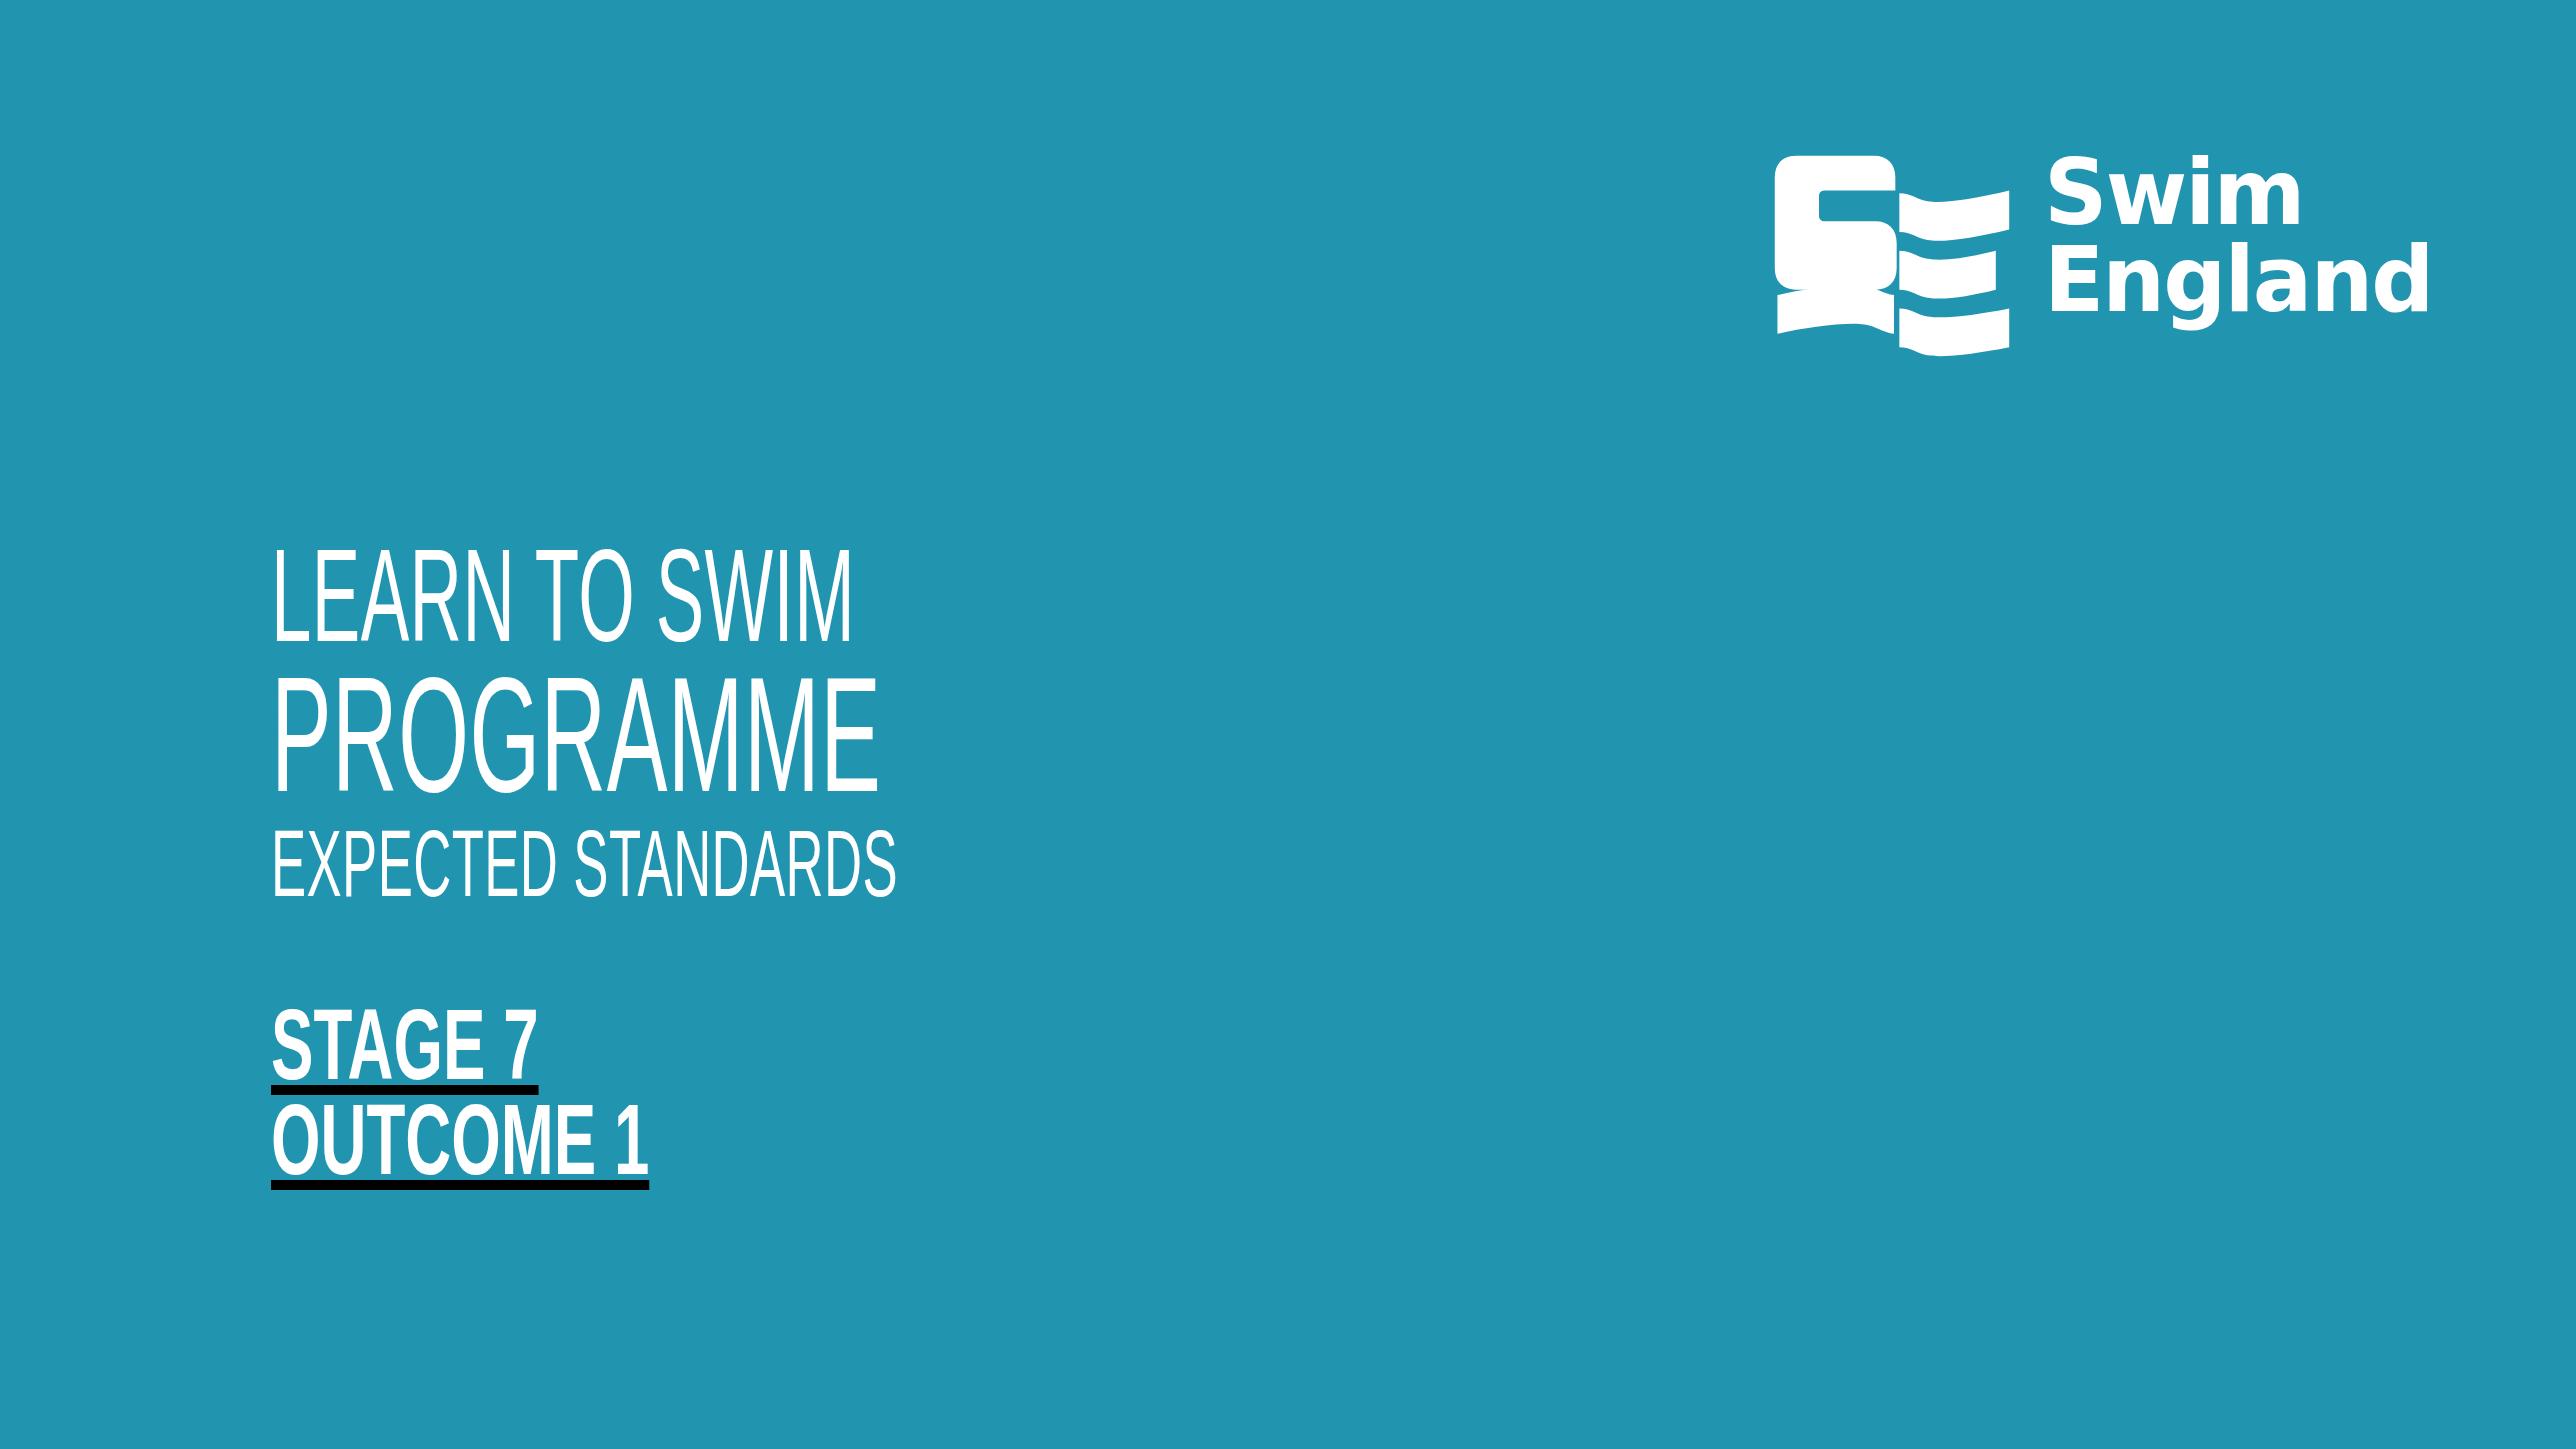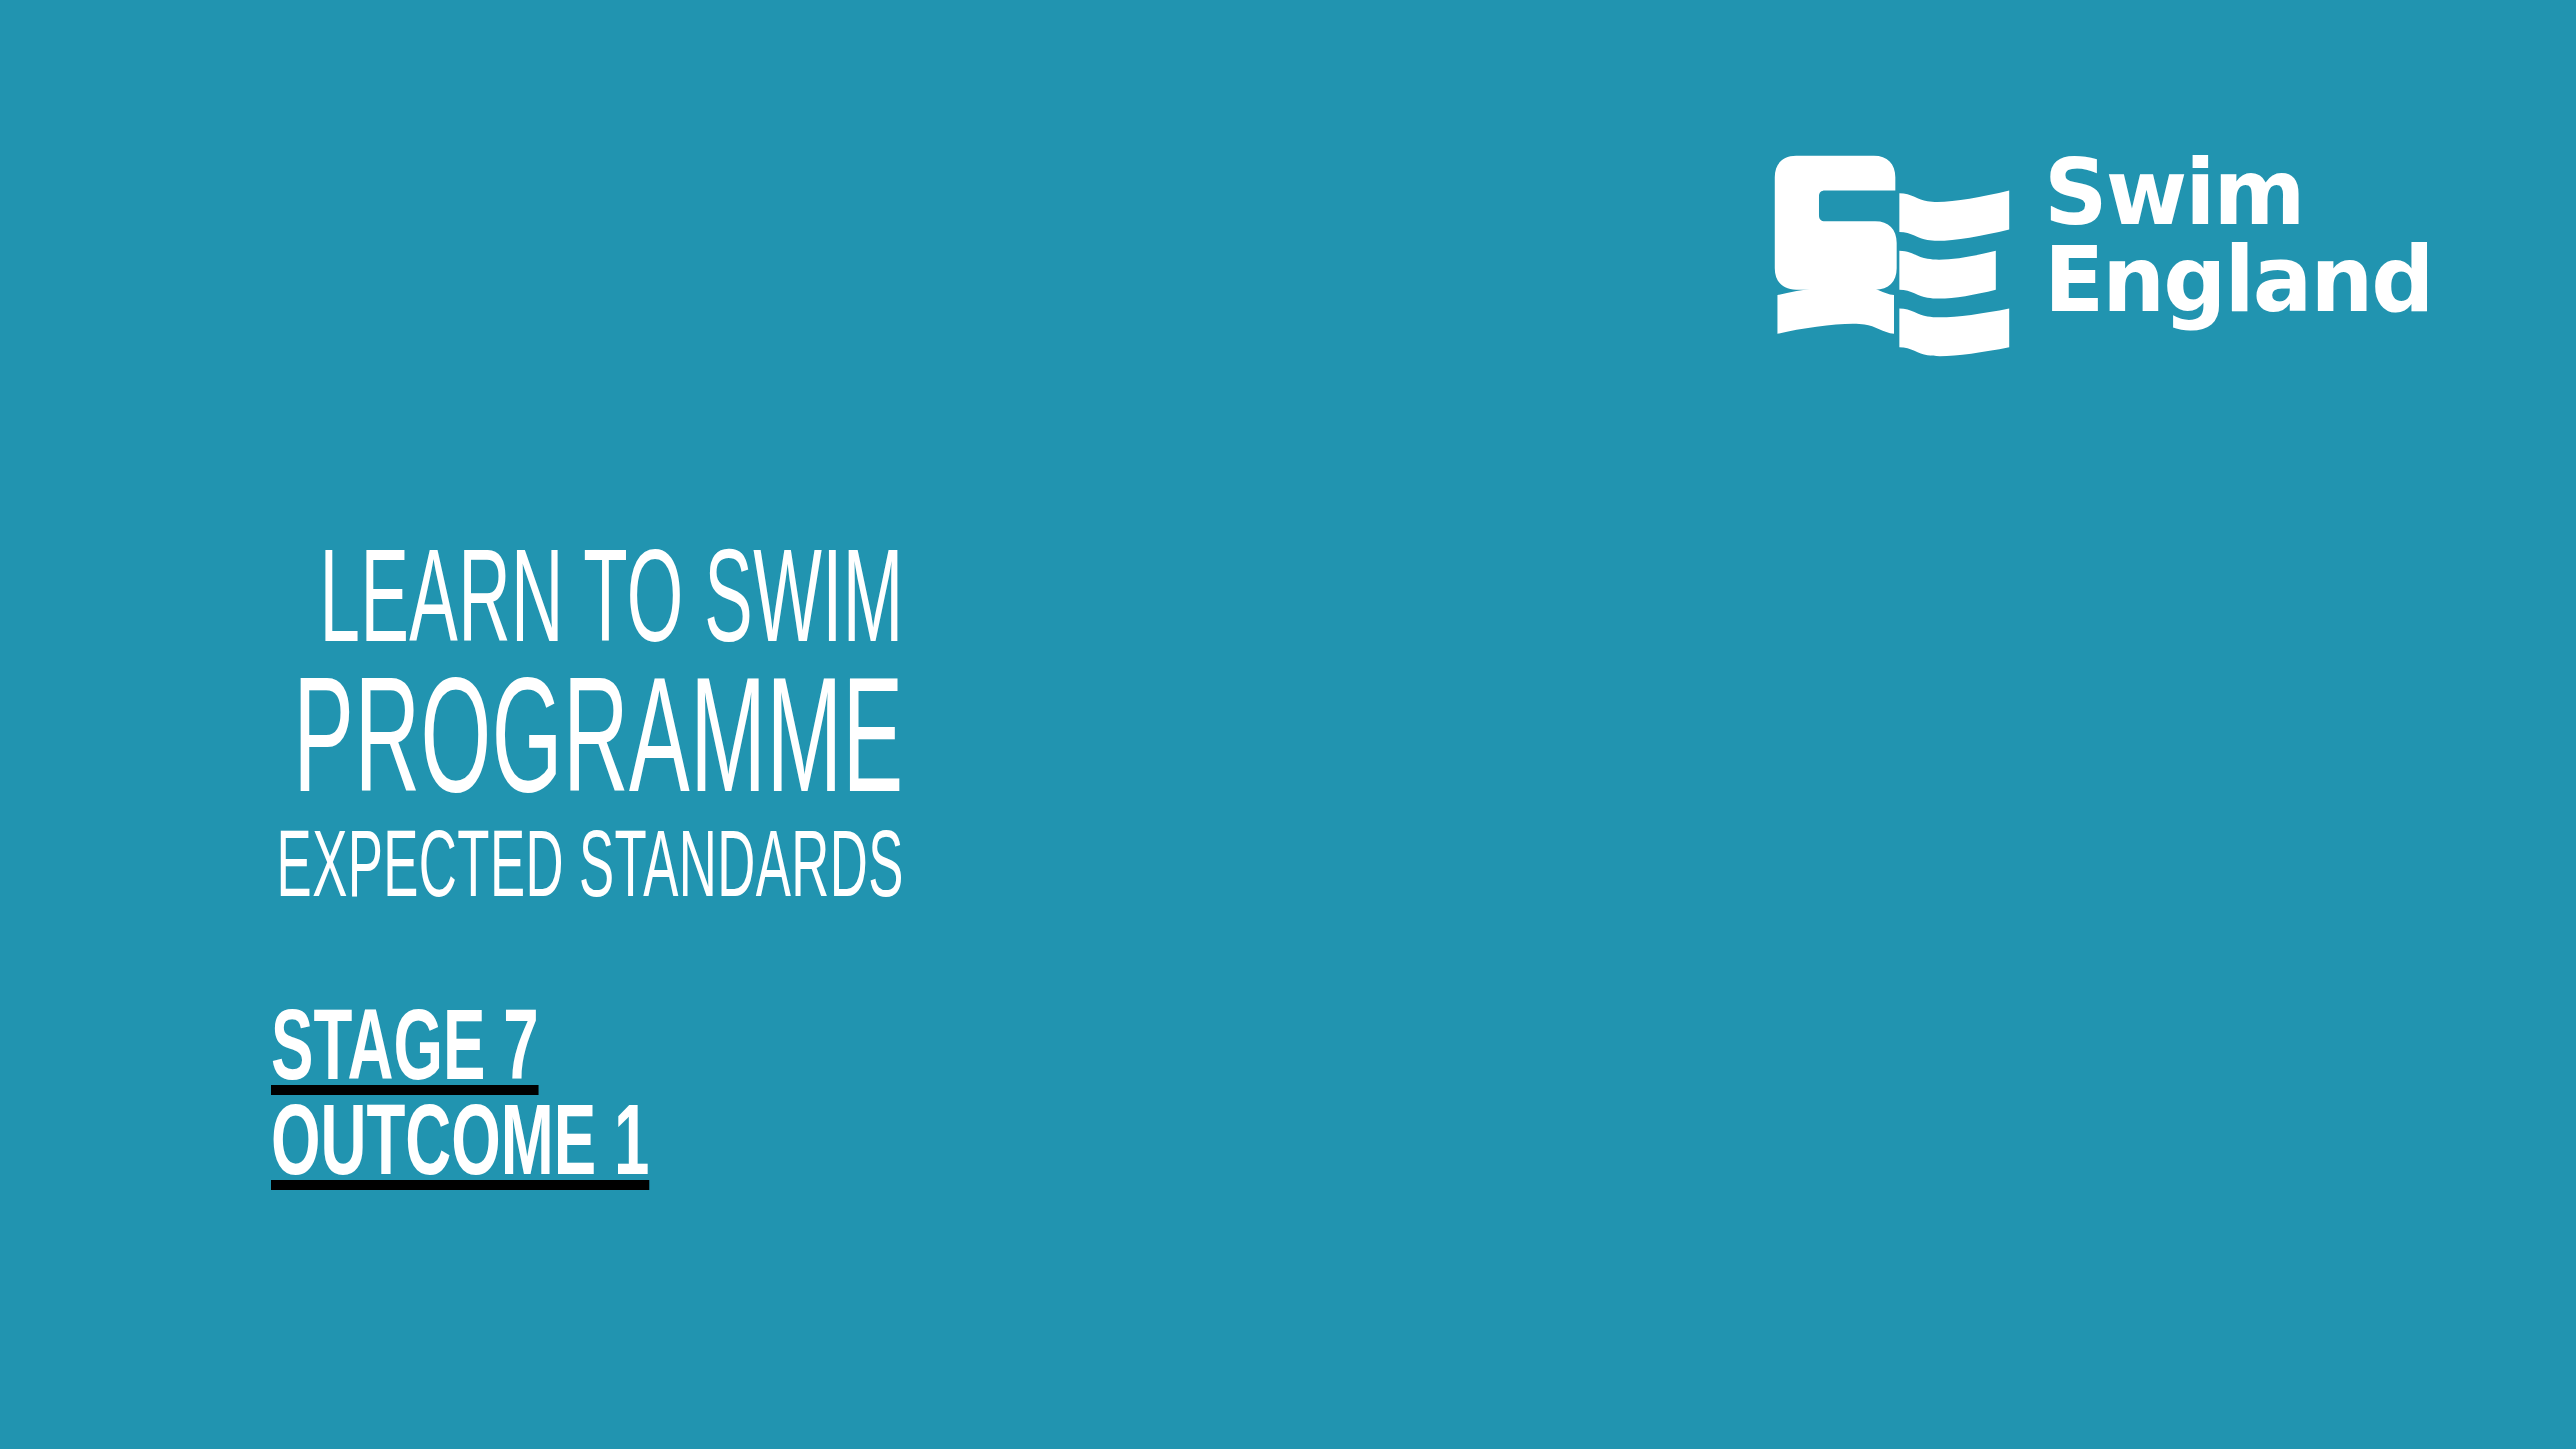--- a/index.html
+++ b/index.html
@@ -61,21 +61,20 @@
     transform: scaleX(0.97);
     transform-origin: left center;
   }
 
   
   #title-block {
     position: absolute;
     left: 271px;
     top: 530px;
     width: 1140px;
-    text-align: right;
   }
 
   .headline {
     color: #ffffff;
     font-family: "Liberation Sans Narrow", "Liberation Sans", sans-serif;
     font-weight: 300;
     white-space: nowrap;
     display: block;
     transform-origin: left top;
   }

